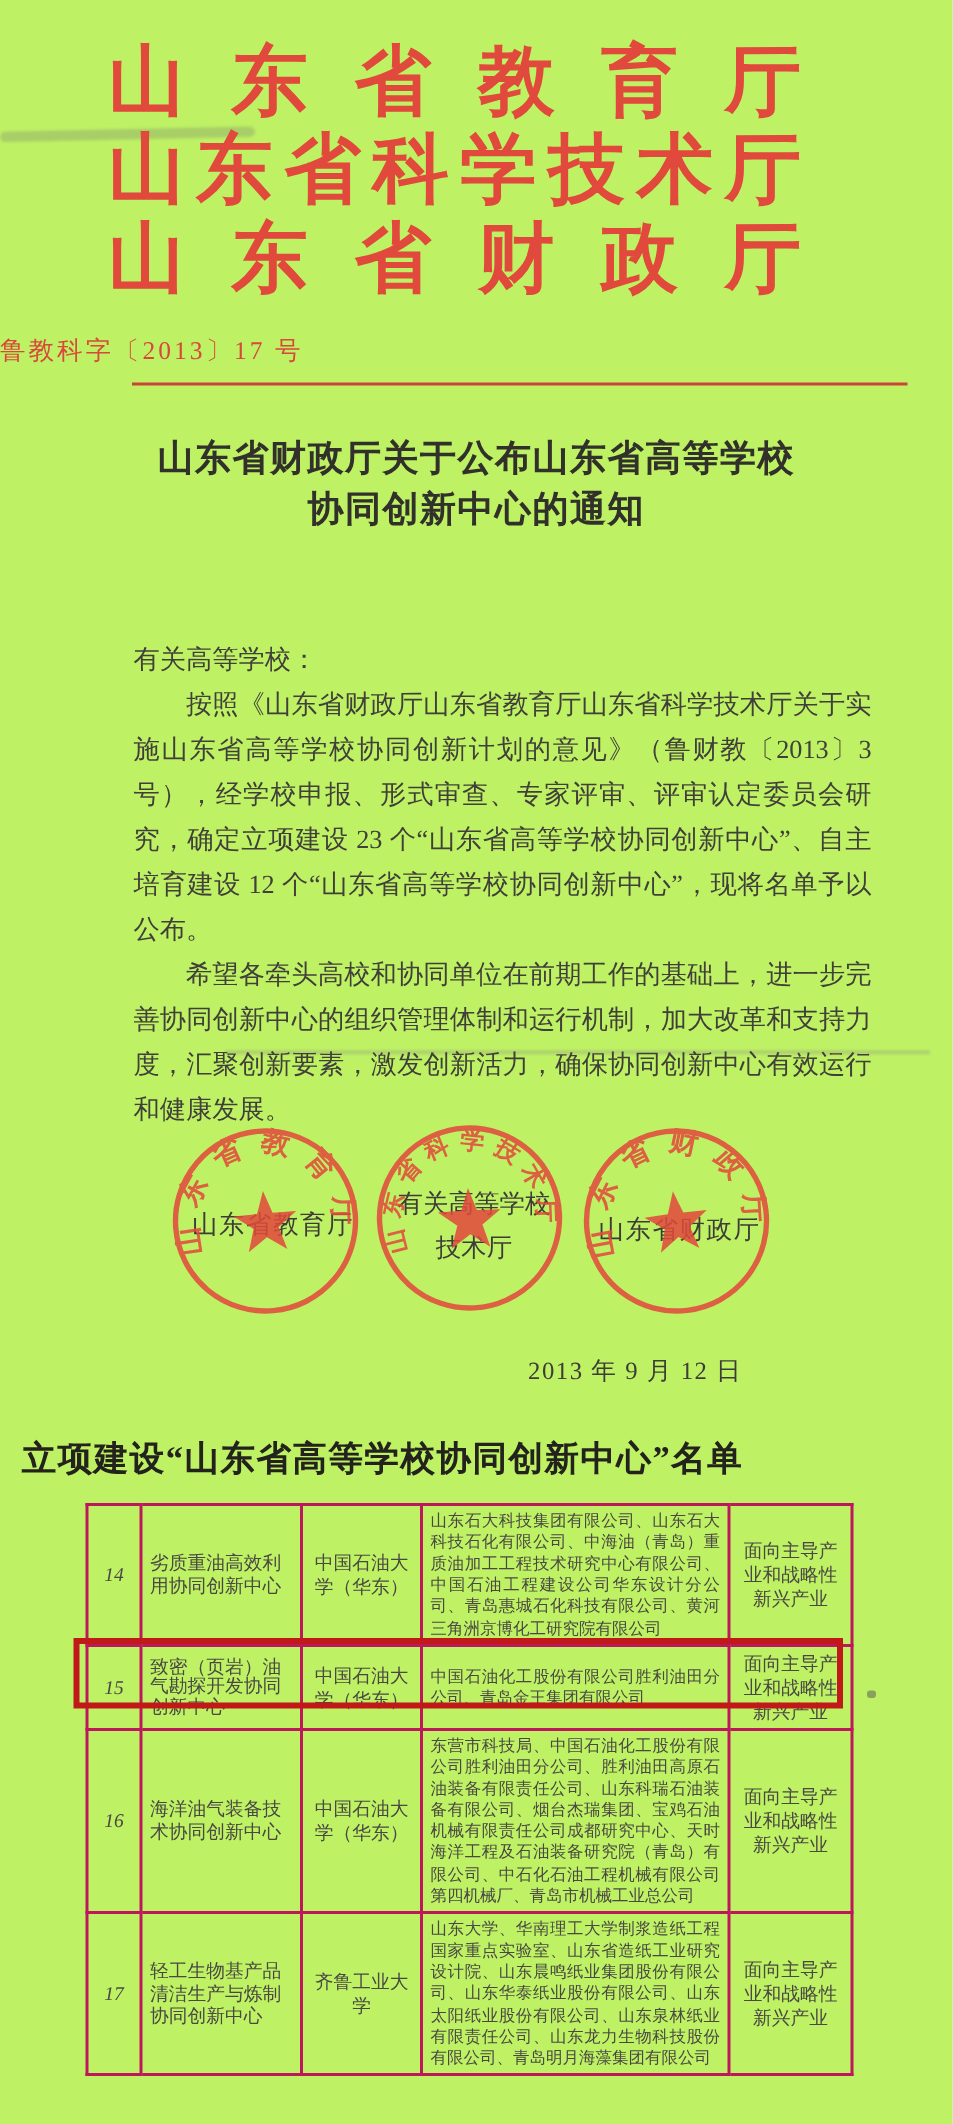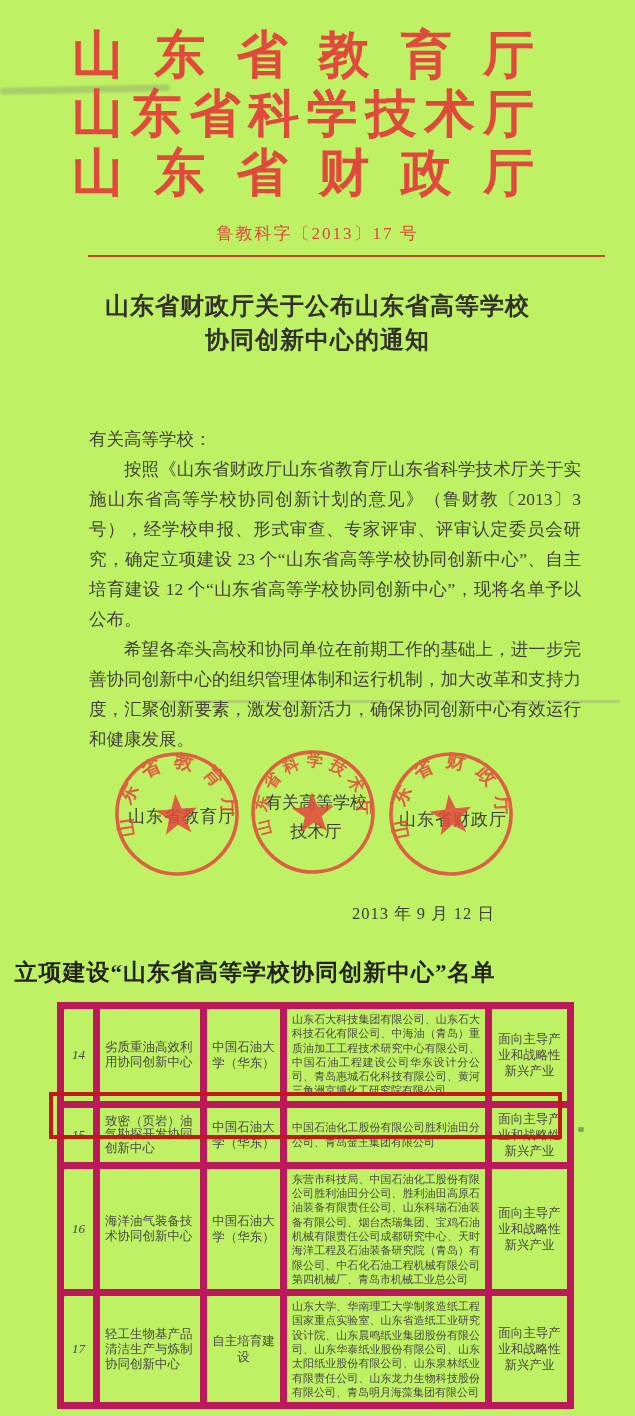--- a/index.html
+++ b/index.html
@@ -12,21 +12,21 @@
   
   .artifact{position:absolute;pointer-events:none;}
   .smudge-top{left:0;top:86px;width:170px;height:7px;background:rgba(110,110,112,.28);border-radius:4px;transform:rotate(-1.2deg);filter:blur(1px);}
   .smudge-mid{left:150px;top:700px;width:470px;height:3px;background:rgba(140,138,134,.28);filter:blur(.6px);}
   .speck{left:578px;top:1127px;width:6px;height:5px;background:rgba(95,94,90,.55);border-radius:2px;}
 
   
   .agency{position:absolute;left:72px;top:26px;width:462px;color:#e0493b;
     font-weight:bold;}
   .agency-line{font-size:51px;line-height:59px;text-align:justify;text-align-last:justify;text-justify:inter-character;white-space:nowrap;letter-spacing:0;}
-  .doc-number{position:absolute;left:0;top:222px;width:635px;text-align:center;
+  .doc-number{position:absolute;left:0;top:222px;width:635px;
     color:#d8493c;font-size:17px;letter-spacing:2px;}
   .red-rule{position:absolute;left:88px;top:255px;width:517px;height:2px;background:#cc4338;}
 
   
   .title{position:absolute;left:0;top:289px;width:635px;text-align:center;
     font-size:24px;font-weight:bold;line-height:34px;color:#31302a;letter-spacing:1px;}
 
   
   .body-text{position:absolute;left:89px;top:424px;width:492px;
     font-size:17.5px;line-height:30px;text-align:justify;color:#413f39;}
@@ -47,21 +47,21 @@
   .label-1{left:128px;top:805px;letter-spacing:1px;}
   .label-2{left:260px;top:788px;width:112px;text-align:center;line-height:29px;}
   .label-3{left:399px;top:808px;letter-spacing:1px;}
   .doc-date{position:absolute;left:352px;top:903px;font-size:16.5px;color:#3d3c37;letter-spacing:1px;}
 
   
   .table-title{position:absolute;left:0;top:957px;width:510px;text-align:center;
     font-size:23px;font-weight:bold;color:#23221d;letter-spacing:1px;}
   table.roster{position:absolute;left:57px;top:1002px;width:510px;
     border-collapse:collapse;table-layout:fixed;}
-  table.roster td{border:7px solid #be185d;color:#4a4842;
+  table.roster td{border:2px solid #be185d;color:#4a4842;
     vertical-align:middle;padding:3px 5px;overflow:hidden;}
   col.c-no{width:36px;} col.c-name{width:107px;} col.c-univ{width:80px;}
   col.c-partners{width:205px;} col.c-cat{width:82px;}
   td.no{text-align:center;font-size:13px;font-style:italic;}
   td.name{font-size:12.5px;line-height:15px;text-align:left;}
   td.univ{text-align:center;font-size:12.5px;line-height:16px;}
   td.partners{font-size:11px;line-height:14.3px;text-align:justify;}
   td.cat{text-align:center;font-size:12.5px;line-height:16px;}
   tr.r14{height:94px;} tr.r15{height:40px;} tr.r15 td.name{line-height:13.5px;}
   tr.r16{height:114px;} tr.r17{height:99px;}
@@ -154,21 +154,21 @@
       <tr class="r16">
         <td class="no">16</td>
         <td class="name">海洋油气装备技术协同创新中心</td>
         <td class="univ">中国石油大学（华东）</td>
         <td class="partners">东营市科技局、中国石油化工股份有限公司胜利油田分公司、胜利油田高原石油装备有限责任公司、山东科瑞石油装备有限公司、烟台杰瑞集团、宝鸡石油机械有限责任公司成都研究中心、天时海洋工程及石油装备研究院（青岛）有限公司、中石化石油工程机械有限公司第四机械厂、青岛市机械工业总公司</td>
         <td class="cat">面向主导产业和战略性新兴产业</td>
       </tr>
       <tr class="r17">
         <td class="no">17</td>
         <td class="name">轻工生物基产品清洁生产与炼制协同创新中心</td>
-        <td class="univ">自主培育建设</td>
+        <td class="univ">齐鲁工业大学</td>
         <td class="partners">山东大学、华南理工大学制浆造纸工程国家重点实验室、山东省造纸工业研究设计院、山东晨鸣纸业集团股份有限公司、山东华泰纸业股份有限公司、山东太阳纸业股份有限公司、山东泉林纸业有限责任公司、山东龙力生物科技股份有限公司、青岛明月海藻集团有限公司</td>
         <td class="cat">面向主导产业和战略性新兴产业</td>
       </tr>
     </tbody>
   </table>
 
   <div class="highlight-box"></div>
 
 </div>
 

